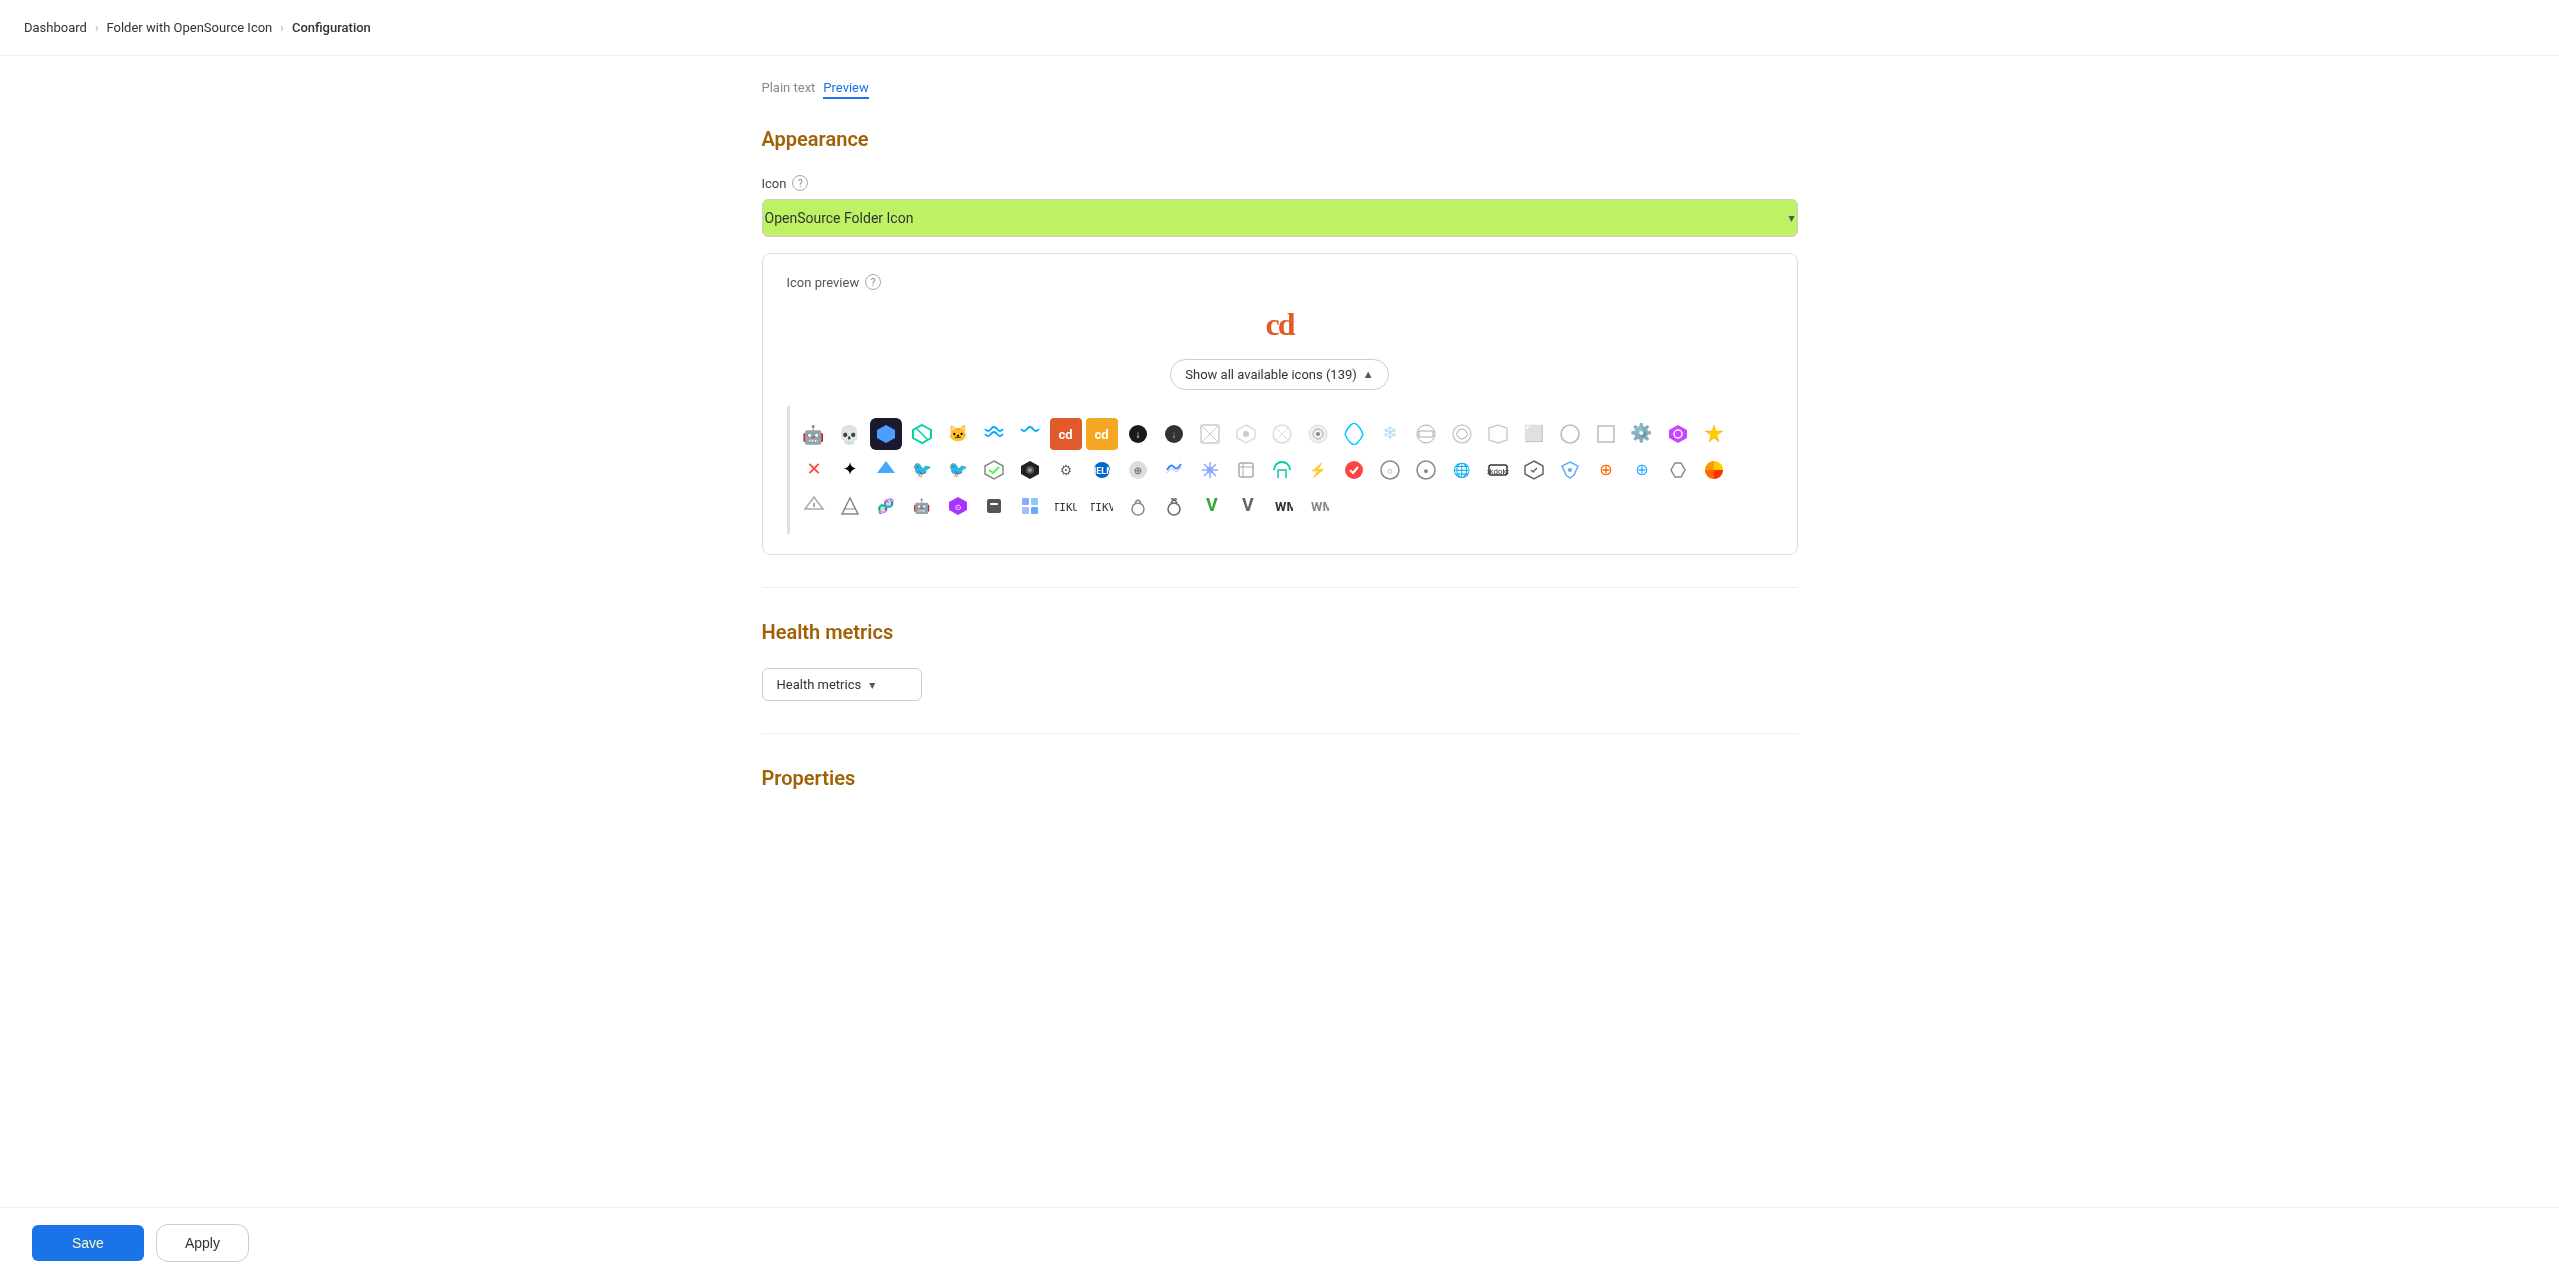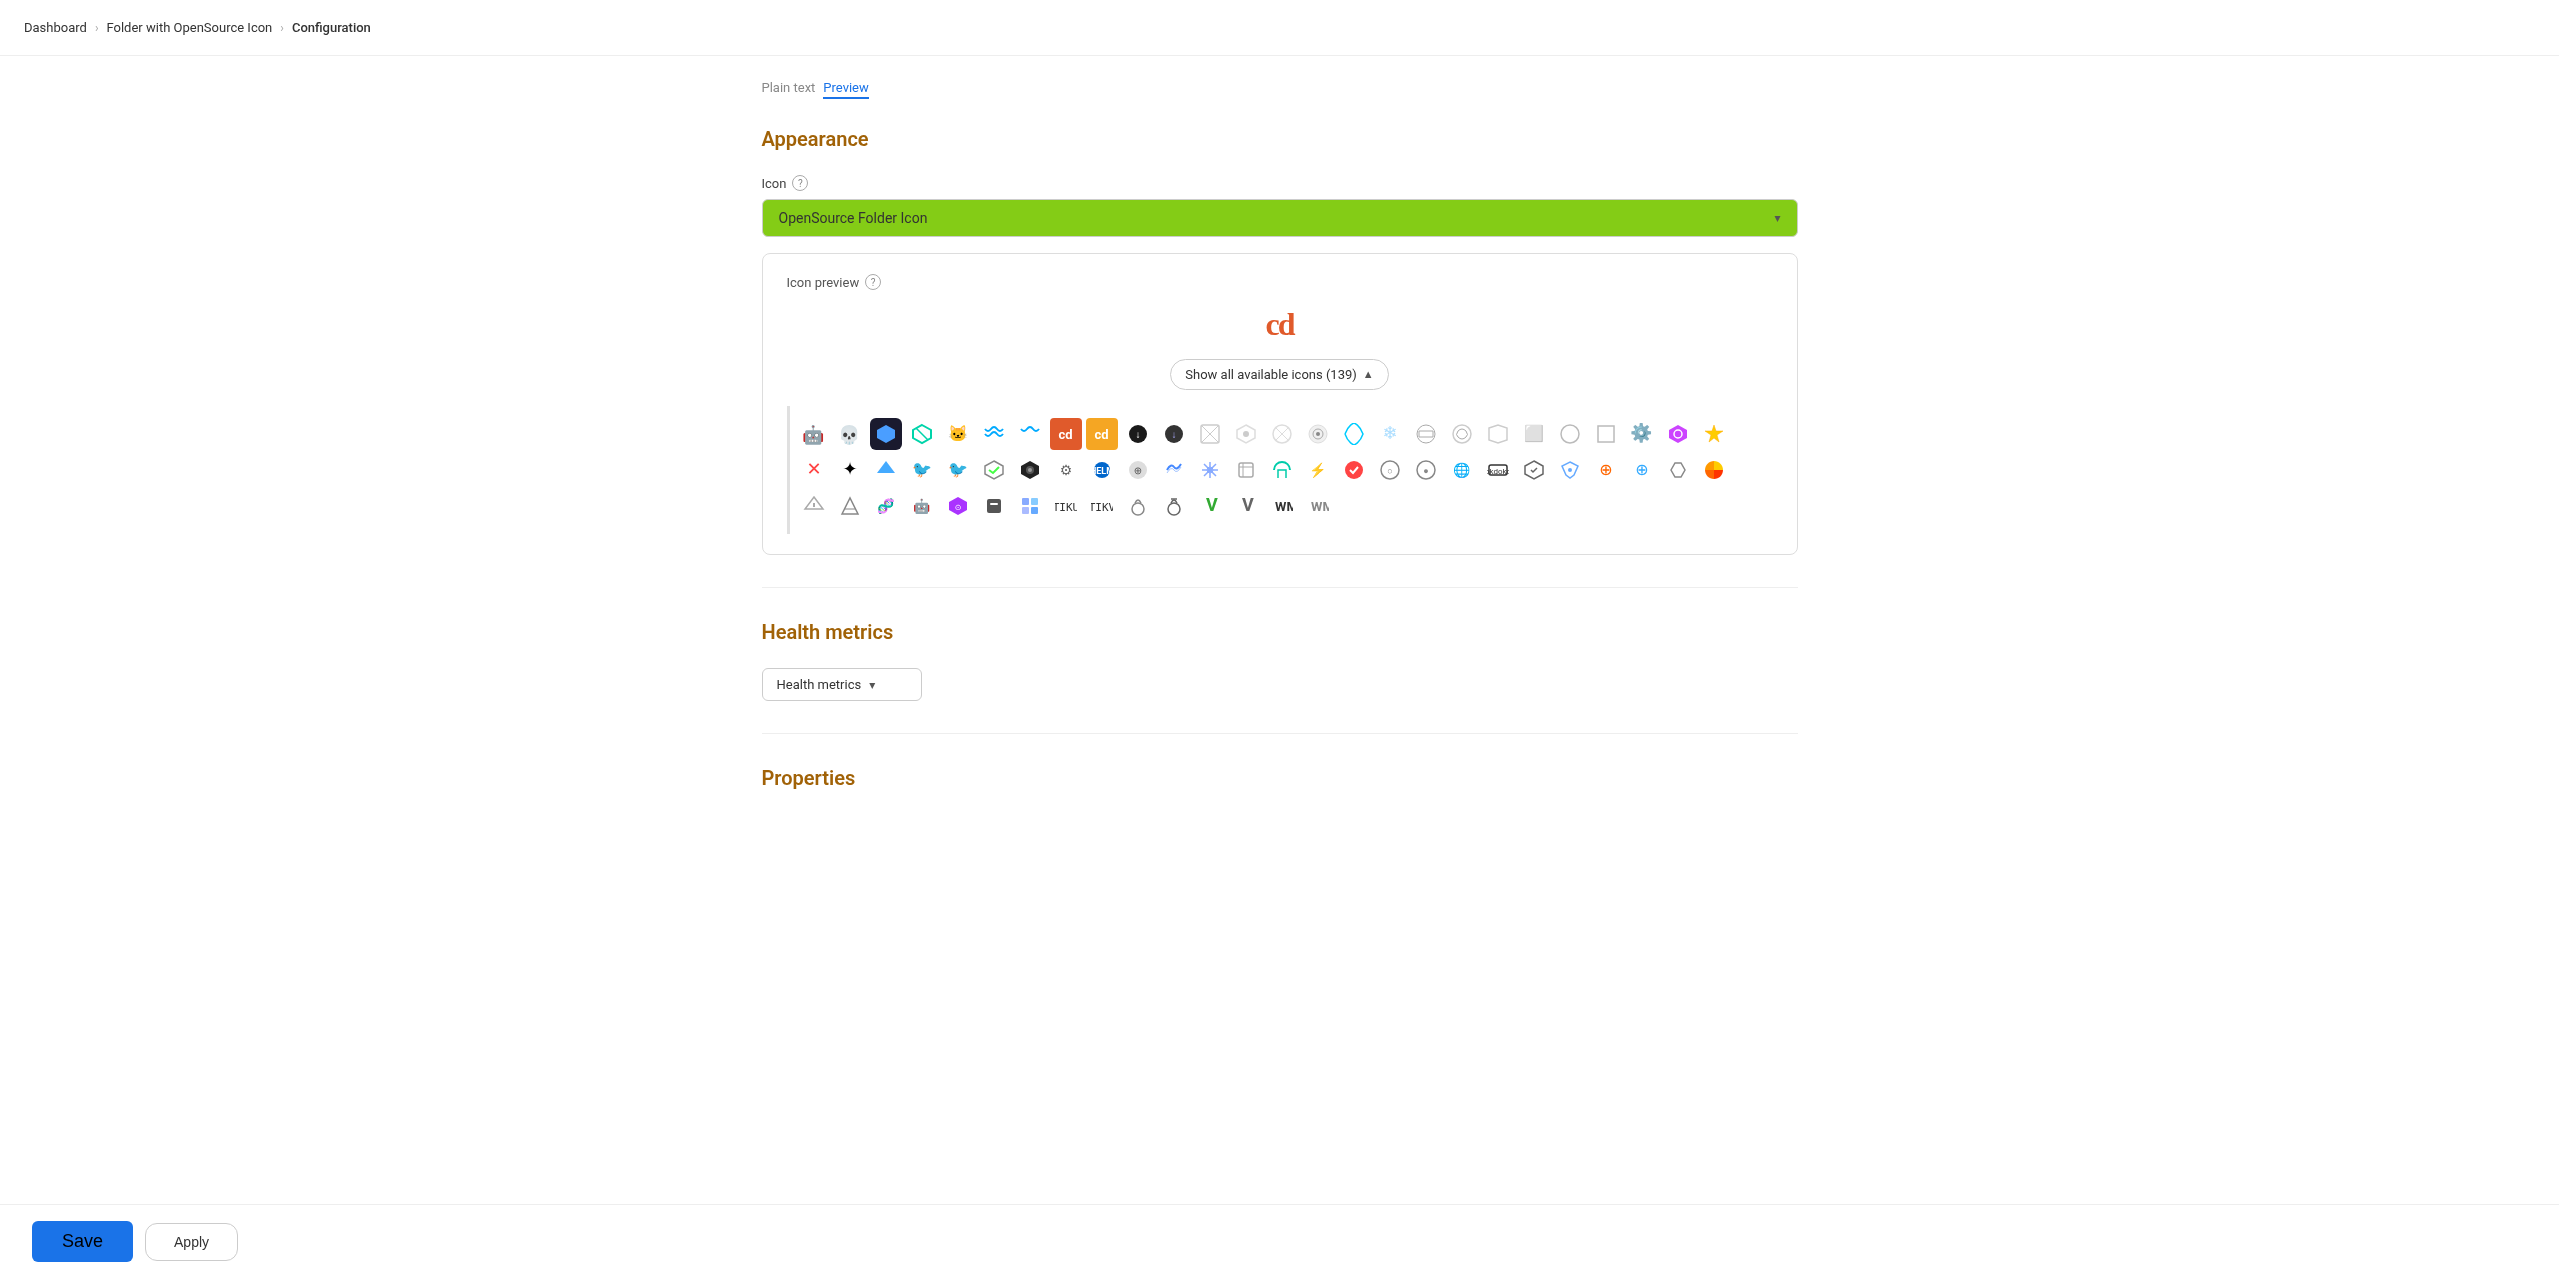--- a/index.html
+++ b/index.html
@@ -84,24 +84,24 @@
       height: 16px;
       border-radius: 50%;
       border: 1px solid #aaa;
       color: #888;
       font-size: 10px;
       cursor: pointer;
     }
 
     .dropdown-select {
       width: 100%;
-      padding: 10px 16px;
+      padding: 10px 2px;
       border: 1px solid #ccc;
       border-radius: 6px;
-      background: #84cc16;
+      background: #bef264;
       font-size: 14px;
       color: #333;
       display: flex;
       align-items: center;
       justify-content: space-between;
       cursor: pointer;
       margin-bottom: 16px;
     }
     .dropdown-select .chevron {
       color: #555;
@@ -208,26 +208,26 @@
       align-items: center;
       padding: 16px 32px;
       background: #fff;
       border-top: 1px solid #eee;
       position: fixed;
       bottom: 0;
       left: 0;
       right: 0;
     }
     .btn-save {
-      padding: 10px 30px;
+      padding: 10px 40px;
       background: #1a73e8;
-      color: #000000;
+      color: #fef9c3;
       border: none;
       border-radius: 6px;
-      font-size: 18px;
+      font-size: 14px;
       cursor: pointer;
       font-weight: 500;
     }
     .btn-apply {
       padding: 10px 28px;
       background: #fff;
       color: #333;
       border: 1px solid #ccc;
       border-radius: 12px;
       font-size: 14px;

